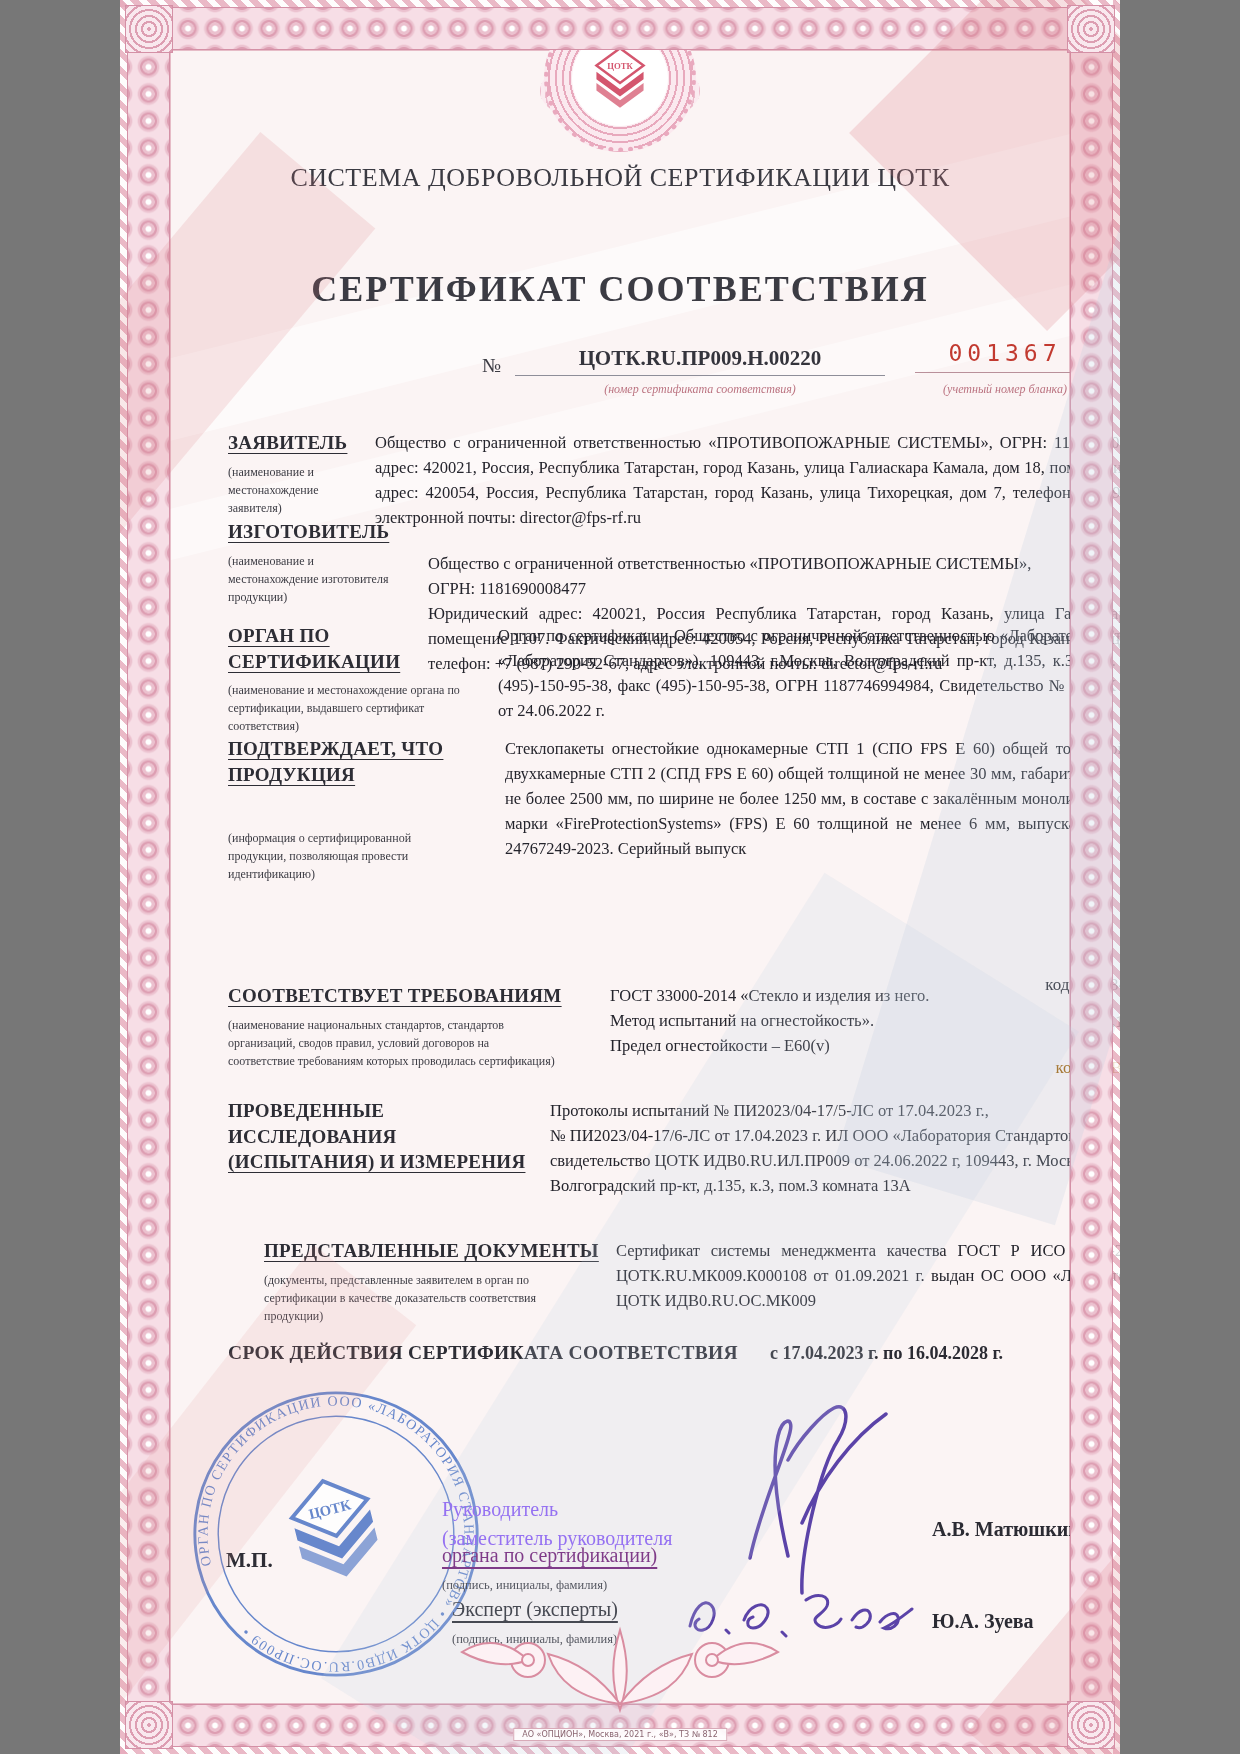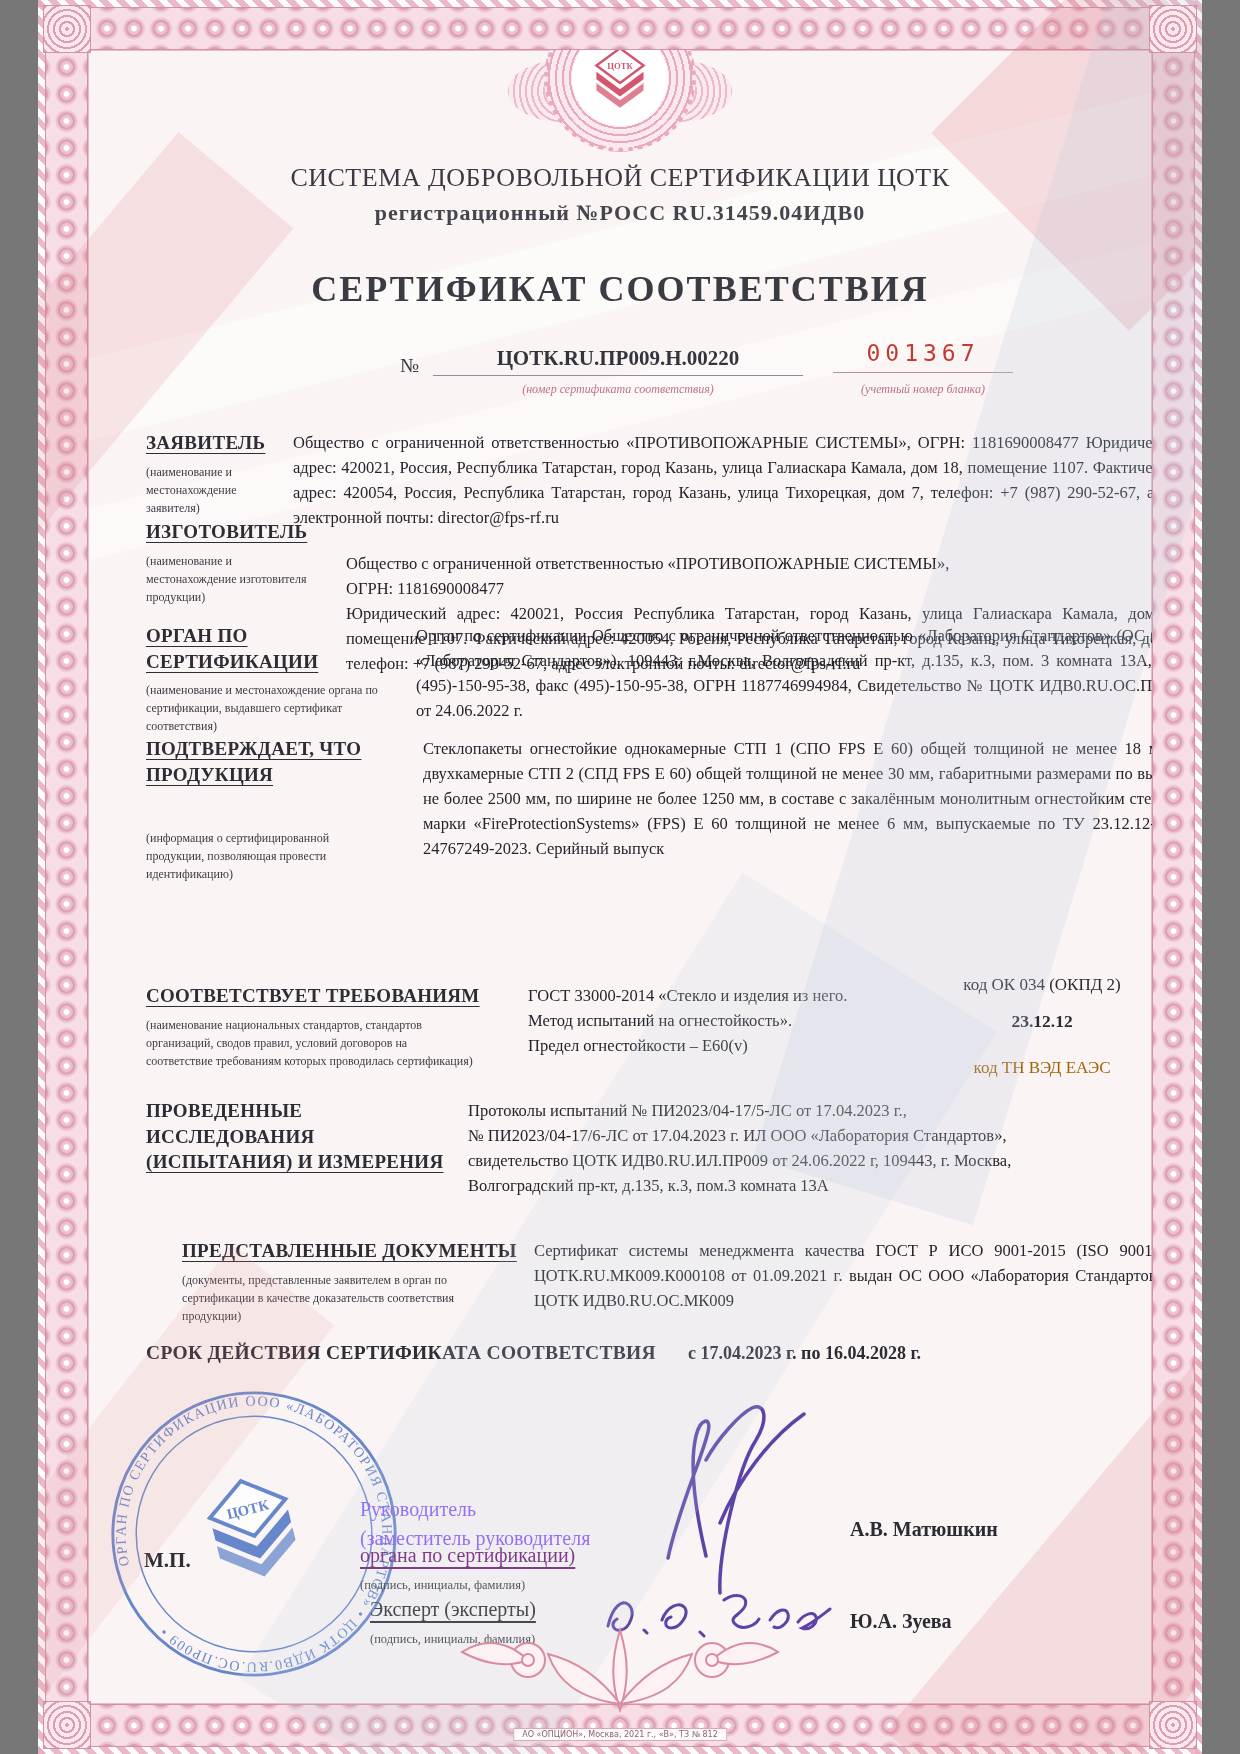--- a/index.html
+++ b/index.html
@@ -1,17 +1,17 @@
 <!DOCTYPE html>
 <html><head>
 <meta charset="utf-8">
 <style>
   html,body{margin:0;padding:0;background:#777;}
   .page{
-    position:relative; width:1164px; height:1754px; margin:0 auto;
+    position:relative; width:1000px; height:1754px; margin:0 auto;
     background:#fbf4f4; overflow:hidden;
     font-family:"Liberation Serif", serif; color:#26262e;
   }
   
   .edge{position:absolute;z-index:3;pointer-events:none;}
   .lace{
     background-color:#f7dee6;
     background-image:
       radial-gradient(circle, #fff 2.5px, rgba(255,255,255,0) 3.5px),
       radial-gradient(circle, rgba(255,255,255,0) 6px, #dd9eb2 6.5px, #dd9eb2 8px, rgba(255,255,255,0) 9px),
@@ -154,21 +154,20 @@
     <div class="rosette-center">
       <svg class="logo-pink" viewBox="0 0 100 104">
         <polygon points="50,4 88,32 50,60 12,32" fill="#fff" stroke="currentColor" stroke-width="4"></polygon>
         <text x="50" y="37" font-size="14" font-weight="bold" text-anchor="middle" fill="currentColor">ЦОТК</text>
         <path d="M12,42 L50,70 L88,42 L88,54 L50,82 L12,54 Z" fill="currentColor"></path>
         <path d="M12,60 L50,88 L88,60 L88,72 L50,100 L12,72 Z" fill="currentColor" opacity=".75"></path>
       </svg>
     </div>
   </div>
   <div class="hdr-line1">СИСТЕМА ДОБРОВОЛЬНОЙ СЕРТИФИКАЦИИ ЦОТК</div>
-  <div class="hdr-line2">регистрационный №РОСС RU.31459.04ИДВ0</div>
 
   <div class="doc-title">СЕРТИФИКАТ СООТВЕТСТВИЯ</div>
   <div class="num-row">
     <span class="num-prefix">№</span>
     <span class="cert-number">ЦОТК.RU.ПР009.Н.00220</span>
     <span class="cert-number-caption">(номер сертификата соответствия)</span>
     <span class="blank-number">001367</span>
     <span class="blank-caption">(учетный номер бланка)</span>
   </div>
 

